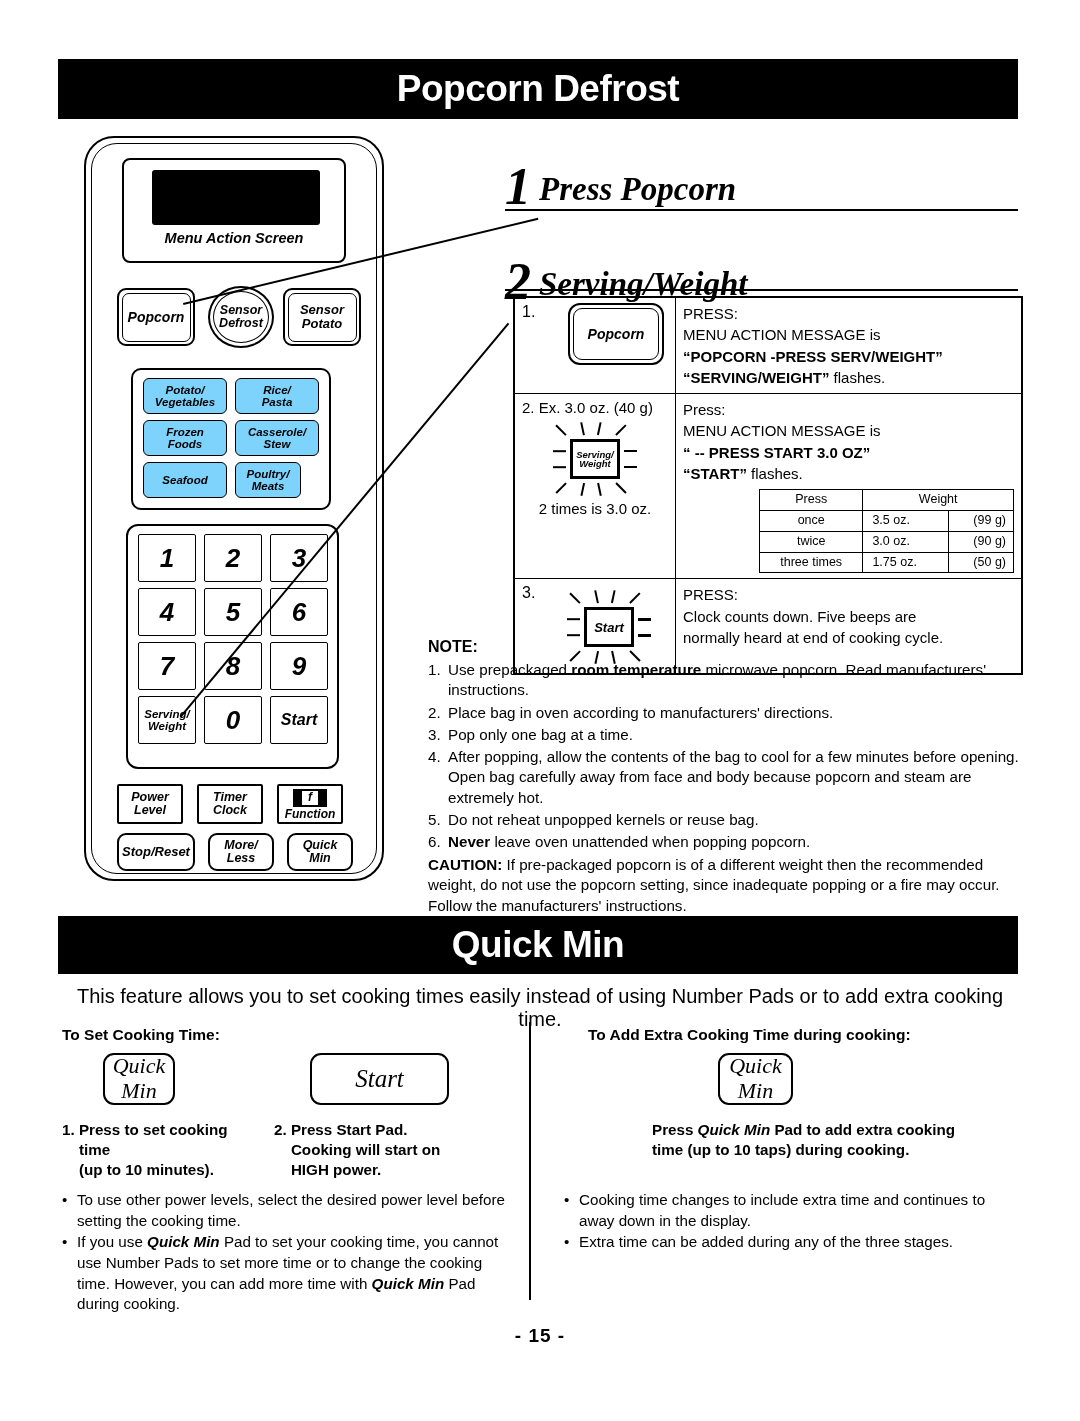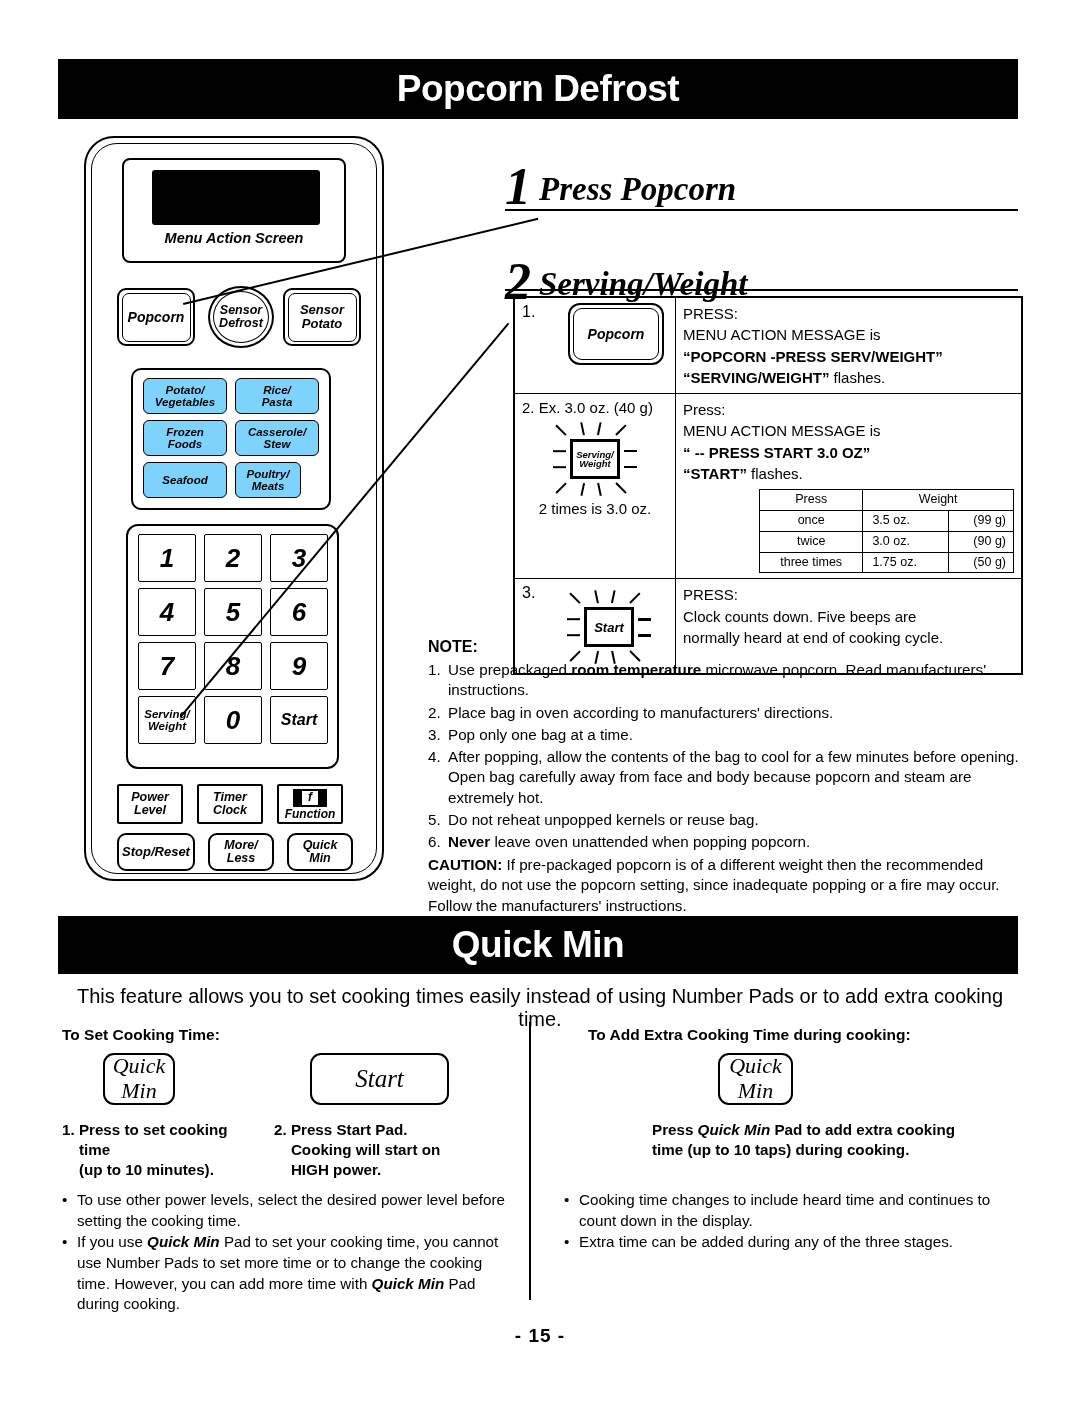--- a/index.html
+++ b/index.html
@@ -542,21 +542,21 @@
         <span class="bt">To use other power levels, select the desired power level before setting the cooking time.</span>
       </div>
       <div class="bitem">
         <span class="bd">•</span>
         <span class="bt">If you use <b><i>Quick Min</i></b> Pad to set your cooking time, you cannot use Number Pads to set more time or to change the cooking time. However, you can add more time with <b><i>Quick Min</i></b> Pad during cooking.</span>
       </div>
     </div>
   <div class="bullets" id="qm-rbul">
       <div class="bitem">
         <span class="bd">•</span>
-        <span class="bt">Cooking time changes to include heard time and continues to count down in the display.</span>
+        <span class="bt">Cooking time changes to include extra time and continues to away down in the display.</span>
       </div>
       <div class="bitem">
         <span class="bd">•</span>
         <span class="bt">Extra time can be added during any of the three stages.</span>
       </div>
     </div>
 
   <div id="pagenum">- 15 -</div>
 </div>
 

